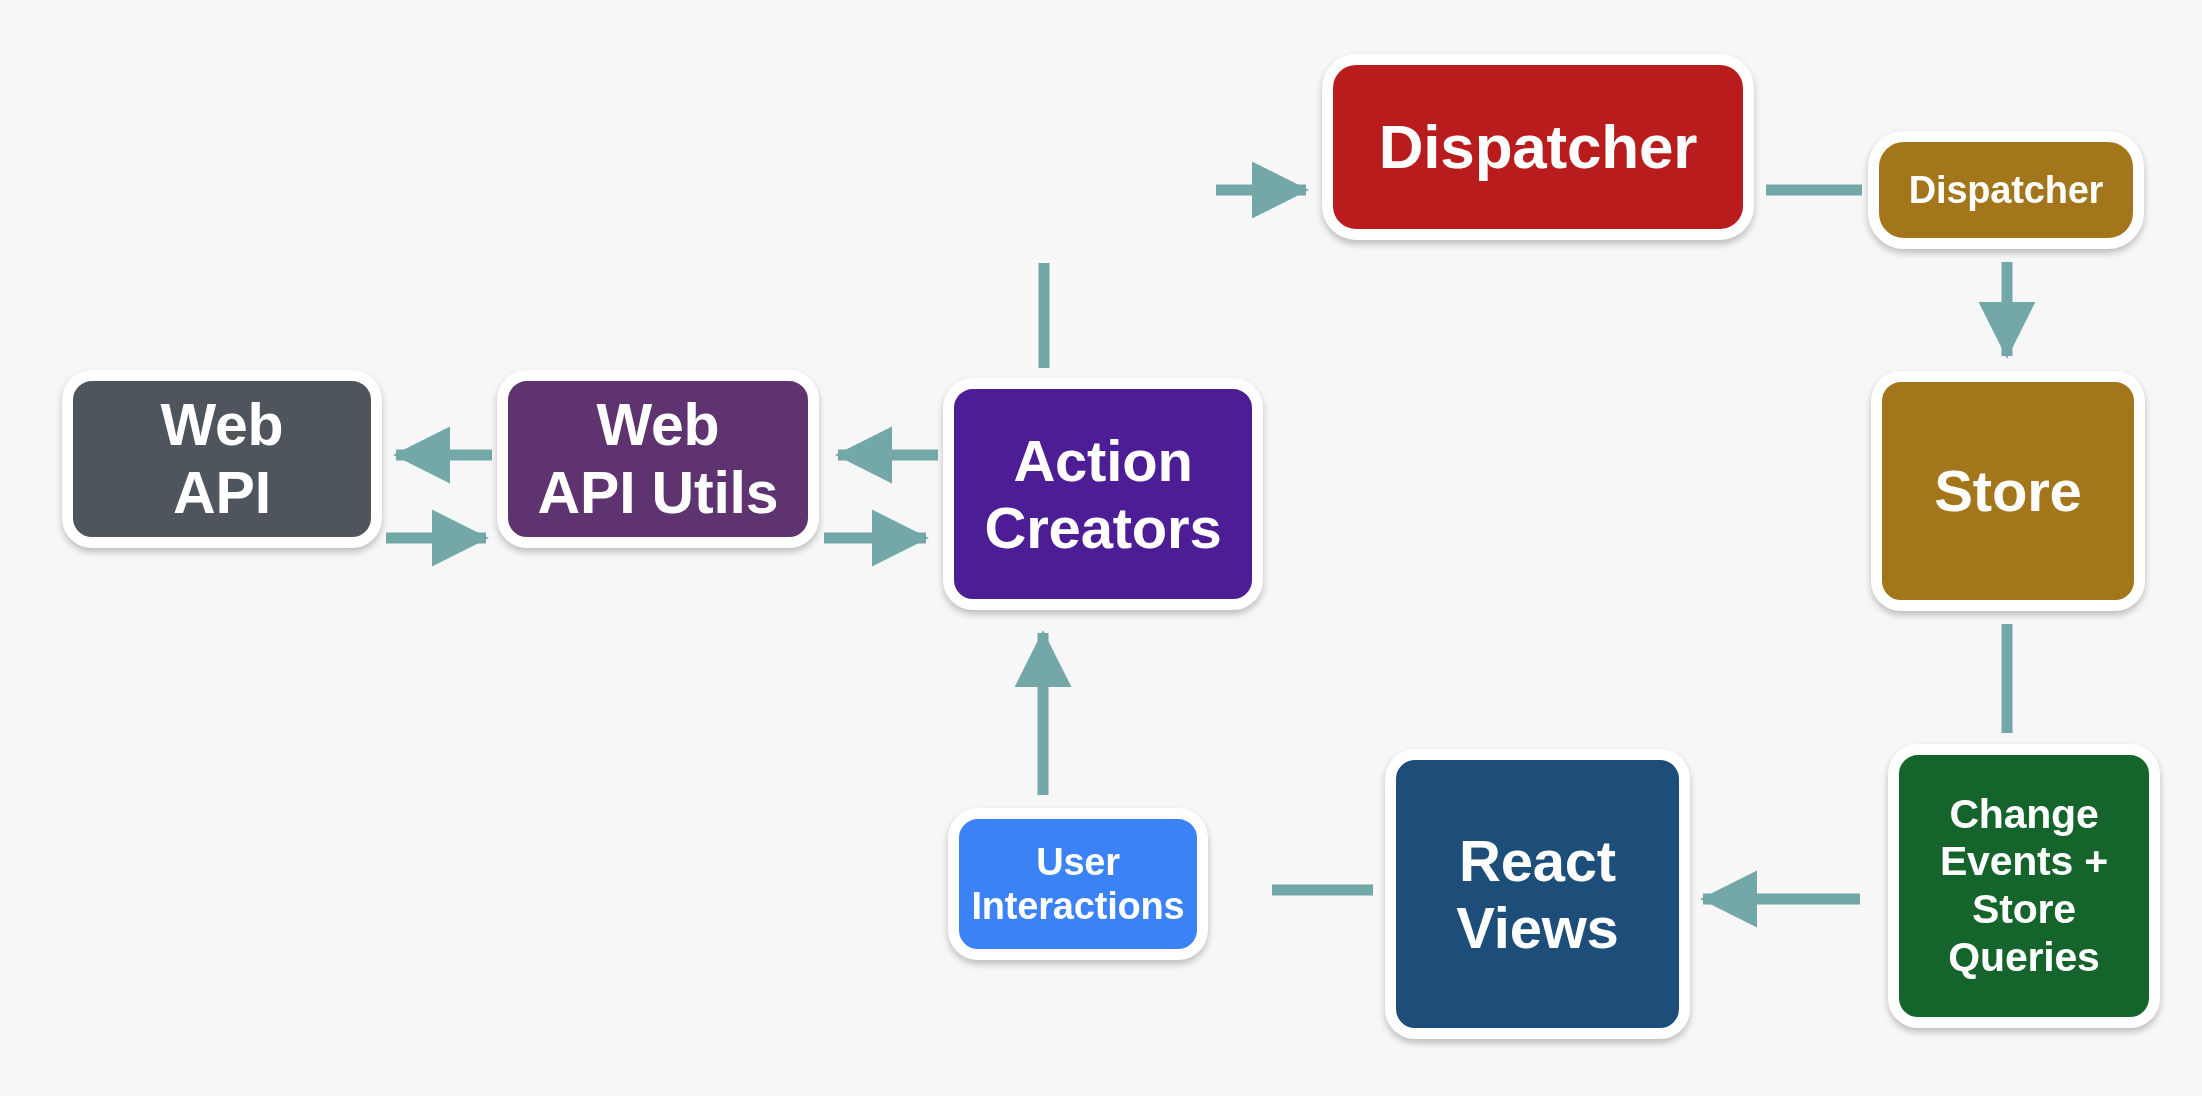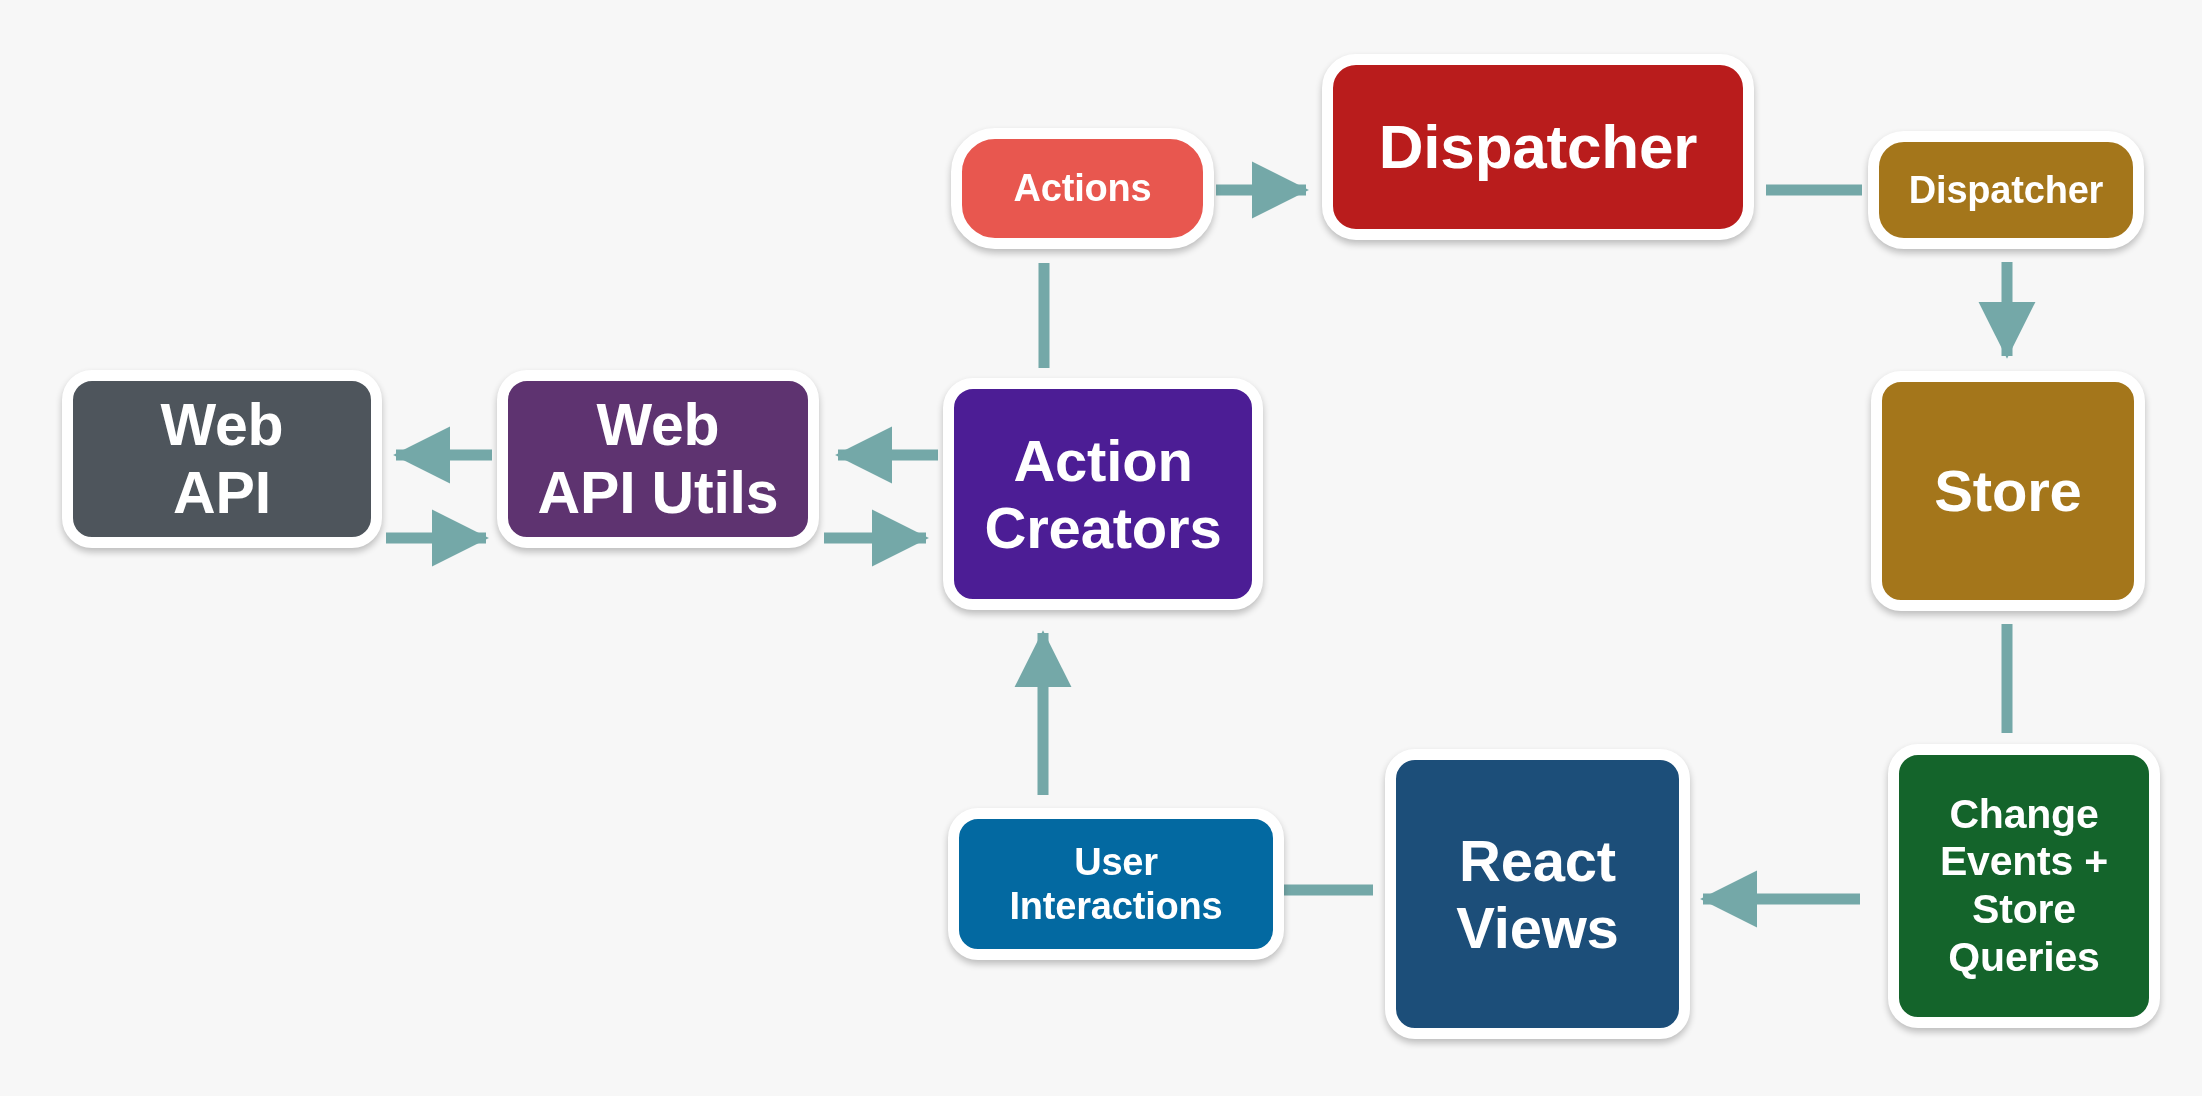--- a/index.html
+++ b/index.html
@@ -63,22 +63,22 @@
   #node-dispatcher       { left: 1322px; top: 54px;  width: 432px; height: 186px;
                            background: #b91c1c; font-size: 62px; border-radius: 34px; }
   #node-callbacks        { left: 1868px; top: 131px; width: 276px; height: 118px;
                            background: #A4761B; font-size: 38px; border-radius: 36px; }
   #node-store            { left: 1871px; top: 371px; width: 274px; height: 240px;
                            background: #A4761B; font-size: 58px; border-radius: 30px; }
   #node-change-events    { left: 1872px; top: 744px; width: 272px; height: 284px;
                            background: #14642B; font-size: 41px; border-radius: 30px; margin-left: 16px; }
   #node-react-views      { left: 1385px; top: 749px; width: 305px; height: 290px;
                            background: #1C4E79; font-size: 58px; border-radius: 30px; }
-  #node-user-interactions{ left: 948px;  top: 808px; width: 336px; height: 152px;
-                           background: #0369a1; font-size: 38px; border-radius: 30px; }
+  #node-user-interactions{ left: 948px;  top: 808px; width: 260px; height: 152px;
+                           background: #3b82f6; font-size: 38px; border-radius: 30px; }
 </style>
 </head>
 <body>
 
 <div id="canvas">
 
   <svg id="edges" viewBox="0 0 2202 1096" xmlns="http://www.w3.org/2000/svg">
     <defs>
       <marker id="ah-r" viewBox="0 0 10 10" refX="9.5" refY="5" markerWidth="5.2" markerHeight="5.2" orient="auto-start-reverse">
         <path d="M 0 0 L 10 5 L 0 10 z" fill="#74A8A8"></path>
@@ -121,23 +121,20 @@
   <div class="node" id="node-web-api-utils">
     <span class="label">Web
 API Utils</span>
   </div>
 
   <div class="node" id="node-action-creators">
     <span class="label">Action
 Creators</span>
   </div>
 
-  <div class="node" id="node-actions">
-    <span class="label">Actions</span>
-  </div>
 
   <div class="node" id="node-dispatcher">
     <span class="label">Dispatcher</span>
   </div>
 
   <div class="node" id="node-callbacks">
     <span class="label">Dispatcher</span>
   </div>
 
   <div class="node" id="node-store">

